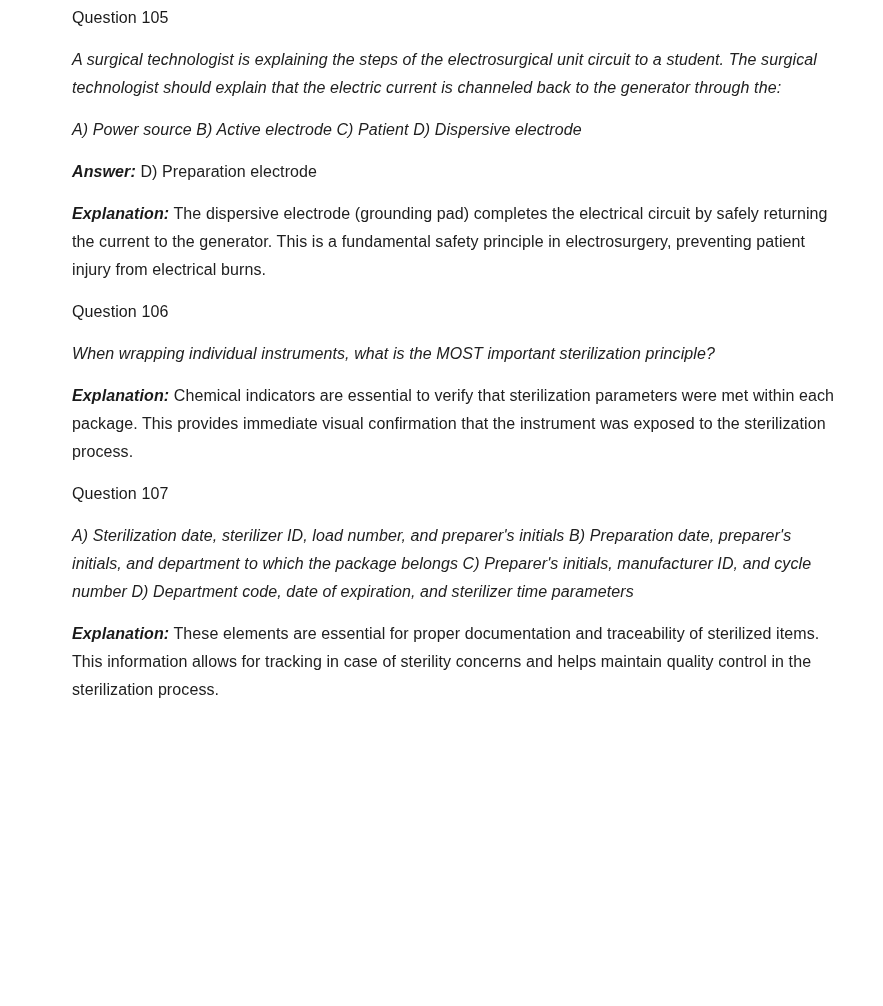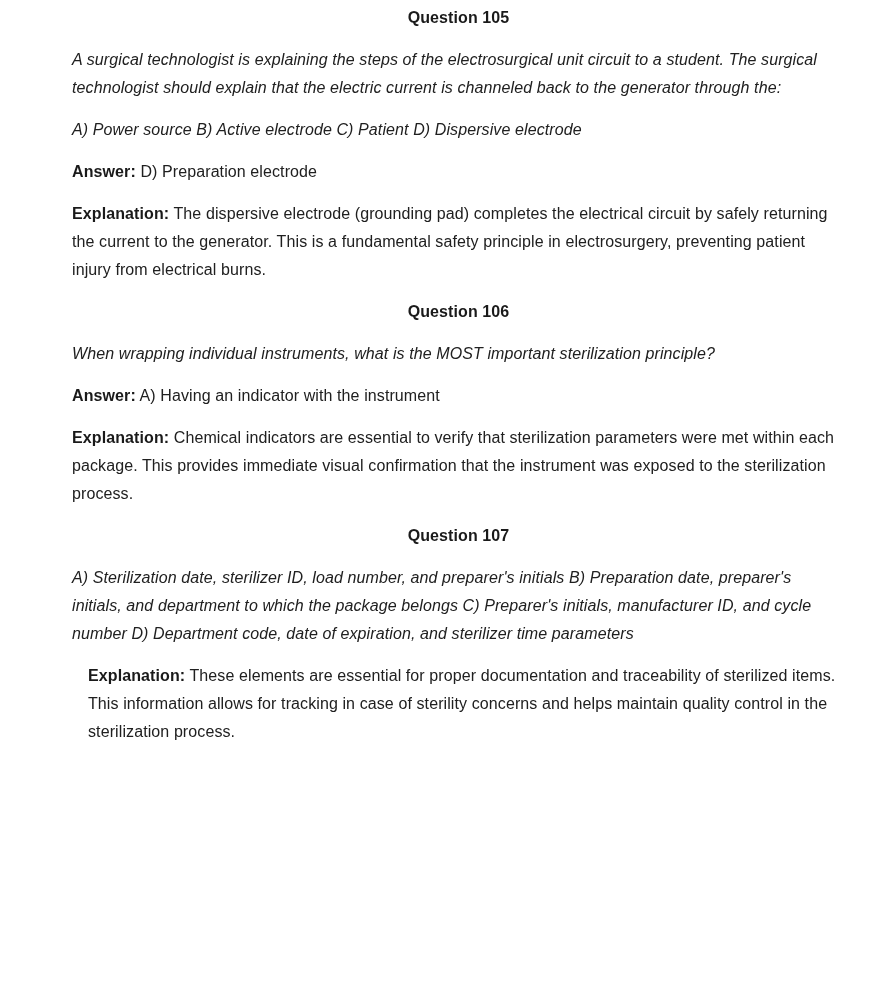--- a/index.html
+++ b/index.html
@@ -18,34 +18,34 @@
     font-size: 16px;
     line-height: 28px;
     letter-spacing: 0.1px;
   }
   .question-block p,
   .question-block h3 {
     margin-bottom: 14px;
   }
   .q-heading {
     font-size: 16px;
-    font-weight: 700;
+    font-weight: 400;
     line-height: 28px;
     color: #1a1a1a;
-    text-align: center;
   }
   .q-text, .q-options {
     font-weight: 400;
     font-style: italic;
   }
   .q-answer strong, .q-explanation strong {
     font-weight: 700;
     color: #1a1a1a;
+    font-style: italic;
   }
-  .question-block:last-child p:last-child { margin-bottom: 0; margin-left: 16px; }
+  .question-block:last-child p:last-child { margin-bottom: 0; }
 </style>
 </head>
 <body>
 
 <main class="doc">
 
   <section class="question-block">
     <h3 class="q-heading">Question 105</h3>
     <p class="q-text">A surgical technologist is explaining the steps of the electrosurgical unit circuit to a student. The surgical technologist should explain that the electric current is channeled back to the generator through the:</p>
     <p class="q-options">A) Power source B) Active electrode C) Patient D) Dispersive electrode</p>
@@ -55,24 +55,20 @@
     </p>
     <p class="q-explanation">
       <strong>Explanation:</strong>
       <span>The dispersive electrode (grounding pad) completes the electrical circuit by safely returning the current to the generator. This is a fundamental safety principle in electrosurgery, preventing patient injury from electrical burns.</span>
     </p>
   </section>
 
   <section class="question-block">
     <h3 class="q-heading">Question 106</h3>
     <p class="q-text">When wrapping individual instruments, what is the MOST important sterilization principle?</p>
-    <p class="q-answer">
-      <strong>Answer:</strong>
-      <span>A) Having an indicator with the instrument</span>
-    </p>
     <p class="q-explanation">
       <strong>Explanation:</strong>
       <span>Chemical indicators are essential to verify that sterilization parameters were met within each package. This provides immediate visual confirmation that the instrument was exposed to the sterilization process.</span>
     </p>
   </section>
 
   <section class="question-block">
     <h3 class="q-heading">Question 107</h3>
     <p class="q-options">A) Sterilization date, sterilizer ID, load number, and preparer's initials B) Preparation date, preparer's initials, and department to which the package belongs C) Preparer's initials, manufacturer ID, and cycle number D) Department code, date of expiration, and sterilizer time parameters</p>
     <p class="q-explanation">

